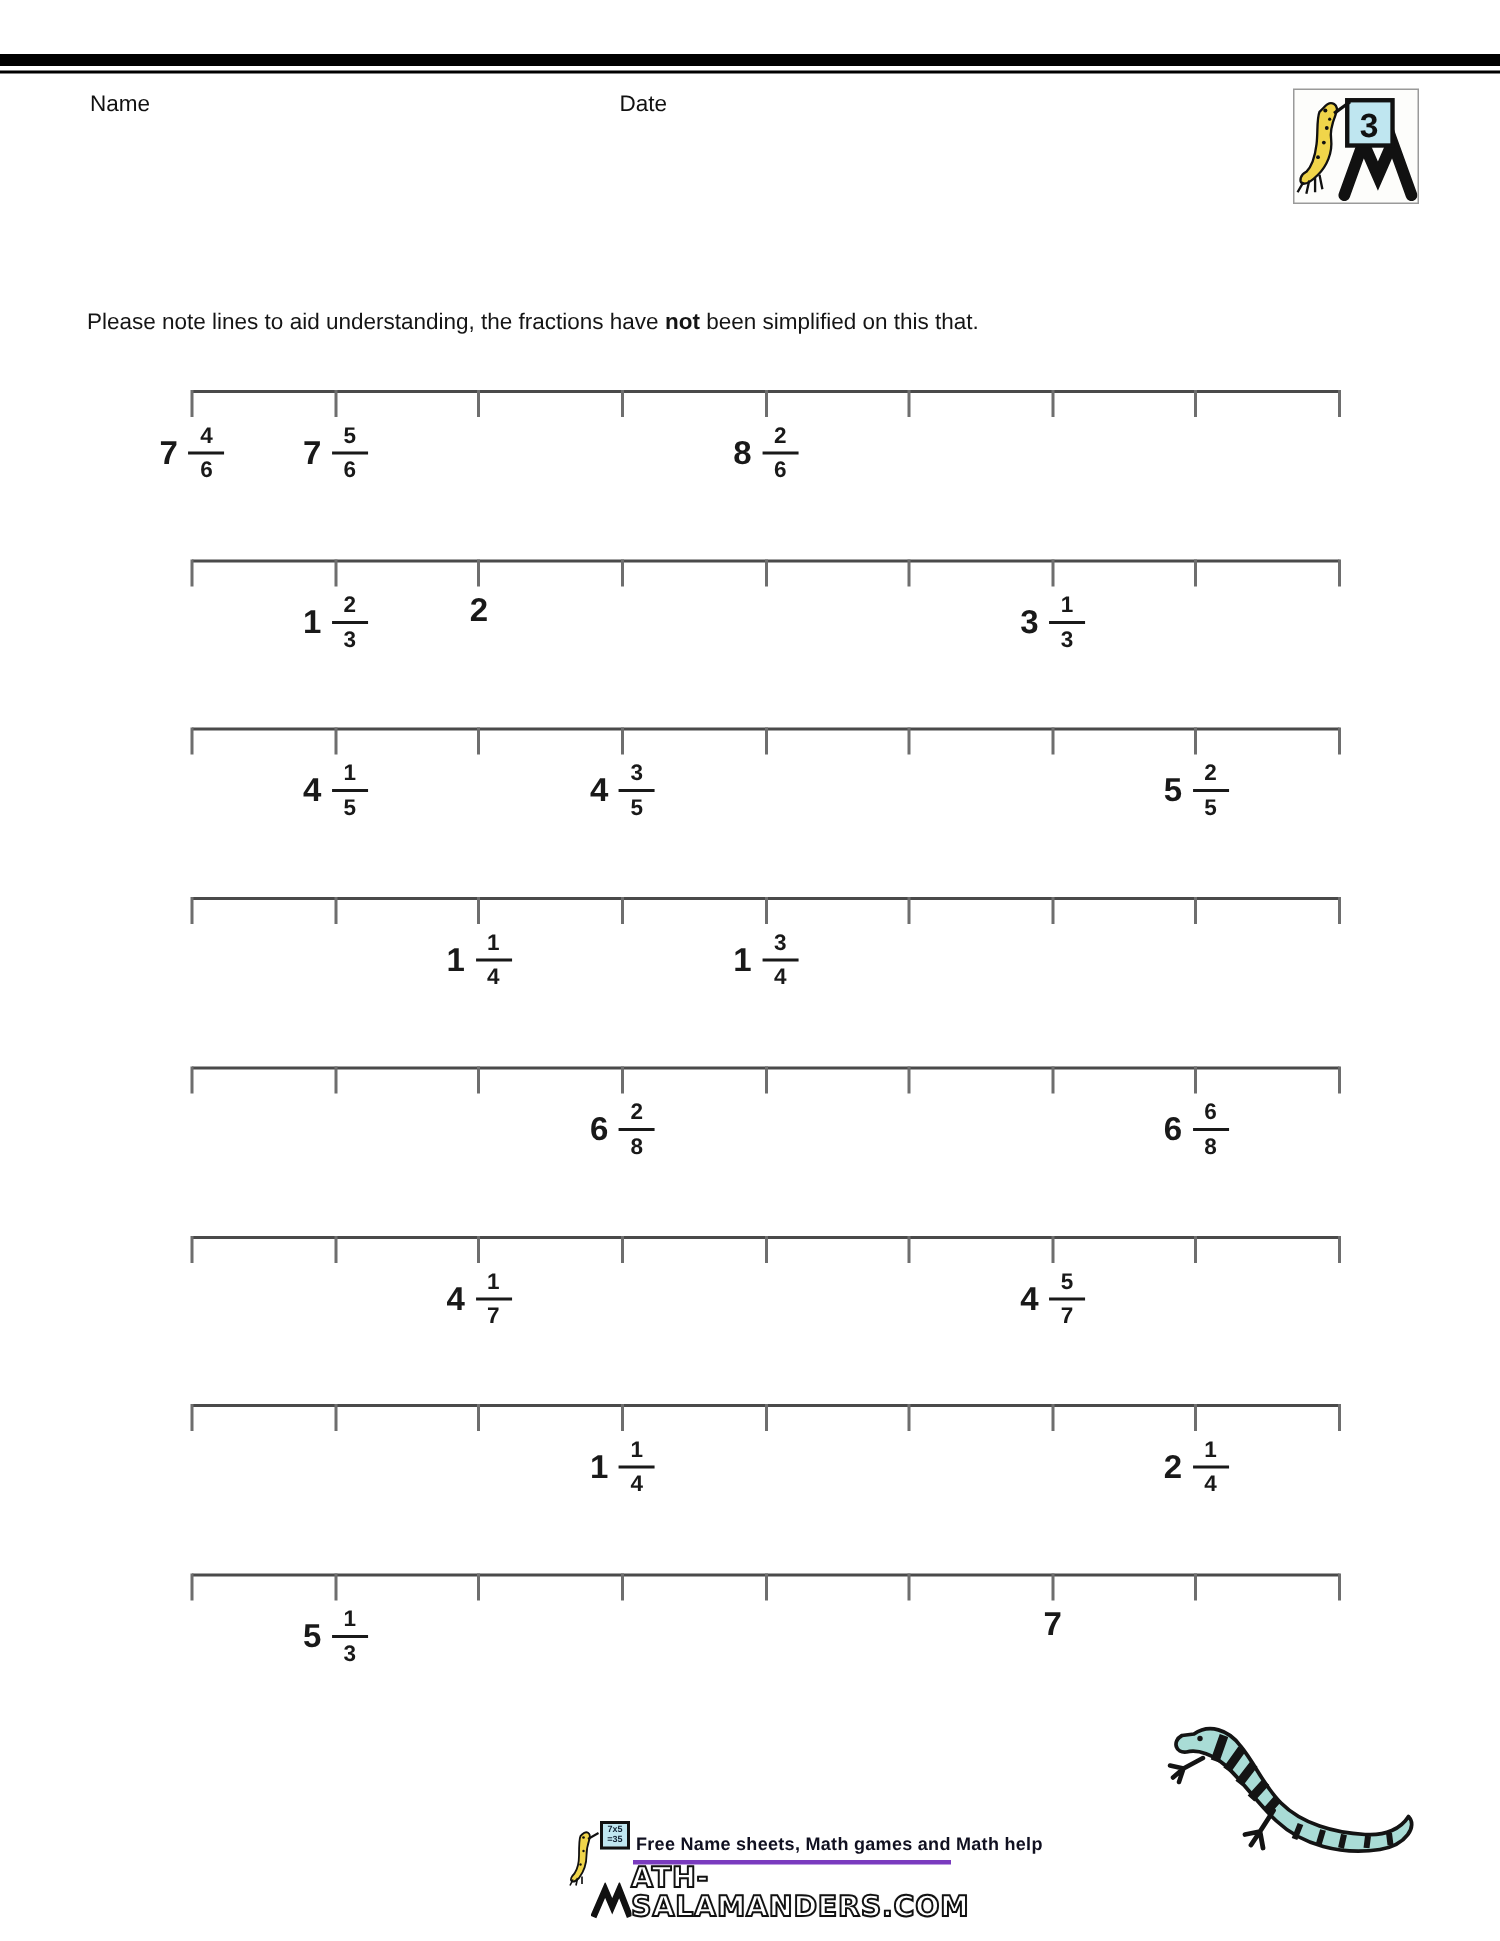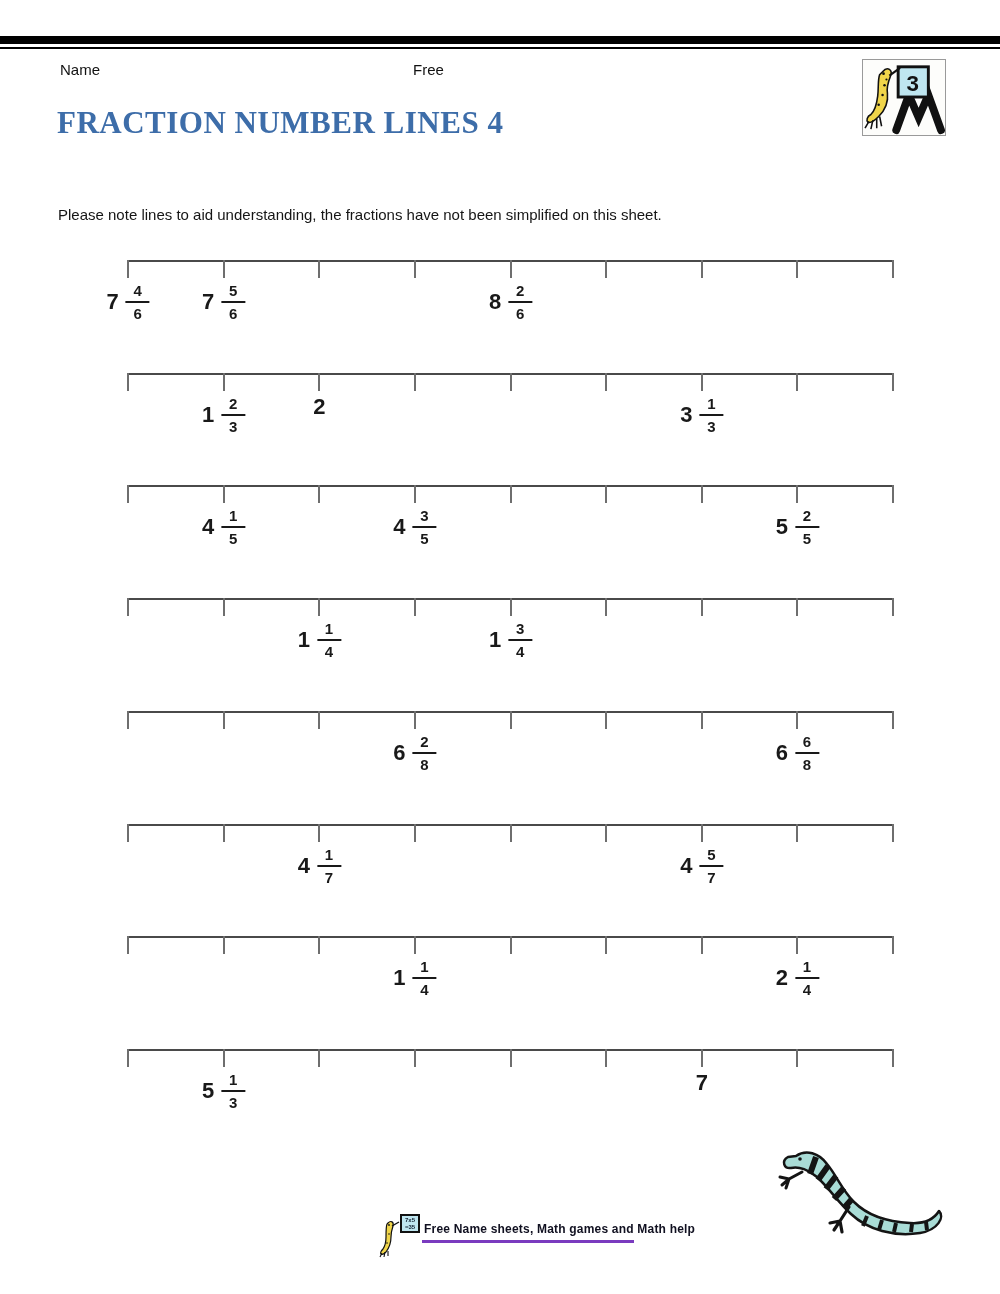--- a/index.html
+++ b/index.html
@@ -16,21 +16,21 @@
   
   .corner-logo{position:absolute;left:862px;top:59px;width:84px;height:77px;
                border:1px solid #9a9a9a;background:#fdfdfb;box-sizing:border-box;}
   .corner-logo svg{display:block;width:100%;height:100%;}
 
   .page-title{position:absolute;left:57px;top:105px;font-family:"Liberation Serif",serif;
               font-size:31px;font-weight:bold;letter-spacing:0.5px;color:#3d6da9;}
 
   .instruction{position:absolute;left:57px;top:170px;font-size:21px;color:#151515;}
   .note{position:absolute;left:58px;top:206px;font-size:15px;color:#151515;}
-  .note b{font-weight:normal;}
+  .note b{font-weight:bold;}
 
   
   .worksheet-area{position:absolute;left:0;top:0;width:1000px;height:1294px;}
   .number-line{position:absolute;left:128px;width:765px;height:72px;
                border-top:2px solid #4a4a4a;}
   .tick{position:absolute;top:-2px;width:2px;height:18px;background:#6e6e6e;margin-left:-1px;}
   .frac-label{position:absolute;top:21px;transform:translateX(-50%);
               display:flex;align-items:center;gap:7px;font-weight:bold;color:#191919;}
   .frac-label .whole{font-size:22px;line-height:1;}
   .frac{display:flex;flex-direction:column;align-items:center;}
@@ -60,21 +60,21 @@
 </style>
 </head>
 <body>
 
 <div class="page">
 
   <div class="rule-thick"></div>
   <div class="rule-thin"></div>
 
   <div class="name-label">Name</div>
-  <div class="date-label">Free</div>
+  <div class="date-label">Date</div>
 
   <div class="corner-logo">
     <svg viewBox="0 0 84 77">
 
       <path d="M34,72 L47,36 L57,59 L67,36 L80,72" fill="none" stroke="#111" stroke-width="8" stroke-linecap="round" stroke-linejoin="miter"></path>
 
       <rect x="36" y="7" width="31" height="31" fill="#bfe6f0" stroke="#111" stroke-width="3"></rect>
       <text x="51" y="32" font-size="23" font-weight="bold" text-anchor="middle" fill="#111" font-family="Liberation Sans, sans-serif">3</text>
 
       <g>
@@ -83,24 +83,23 @@
         <path d="M6,63 L2,70 M10,62 L8,71 M14,60 L14,70 M17,58 L19,68" stroke="#111" stroke-width="1.6"></path>
         <circle cx="21" cy="14" r="1.4" fill="#111"></circle>
         <circle cx="22" cy="26" r="1.3" fill="#111"></circle>
         <circle cx="20" cy="36" r="1.3" fill="#111"></circle>
         <circle cx="16" cy="46" r="1.3" fill="#111"></circle>
         <circle cx="24" cy="20" r="1.1" fill="#111"></circle>
       </g>
     </svg>
   </div>
 
-  <div class="page-title">FRACTION NUMBER LINES 4</div>
-
-
-  <div class="note"><span>Please note lines to aid understanding, the fractions have </span><b>not</b><span> been simplified on this sheet.</span></div>
+
+
+  <div class="note"><span>Please note lines to aid understanding, the fractions have </span><b>not</b><span> been simplified on this that.</span></div>
 
   <div class="worksheet-area">
       <div class="number-line" style="top: 260px;">
         <span class="tick" style="left: 0%;"></span>
         <span class="tick" style="left: 12.5%;"></span>
         <span class="tick" style="left: 25%;"></span>
         <span class="tick" style="left: 37.5%;"></span>
         <span class="tick" style="left: 50%;"></span>
         <span class="tick" style="left: 62.5%;"></span>
         <span class="tick" style="left: 75%;"></span>
@@ -346,15 +345,21 @@
         <path d="M14,8 L21,4" stroke="#111" stroke-width="1.4"></path>
         <path d="M4,35 L2,39 M7,34 L6,39 M10,33 L10,38" stroke="#111" stroke-width="1.1"></path>
         <circle cx="11" cy="7" r="0.9" fill="#111"></circle>
         <circle cx="11" cy="16" r="0.8" fill="#111"></circle>
         <circle cx="9" cy="25" r="0.8" fill="#111"></circle>
       </svg>
     </div>
     <div class="mini-board"><span>7x5</span><br><span>=35</span></div>
     <div class="tagline">Free Name sheets, Math games and Math help</div>
     <div class="purple-rule"></div>
+    <div class="site-row">
+      <svg class="site-m" viewBox="0 0 34 28">
+        <path d="M2,26 L12,3 L18,17 L24,3 L33,26" fill="none" stroke="#111" stroke-width="5.5" stroke-linejoin="miter"></path>
+      </svg>
+      <span class="site-text">ATH-SALAMANDERS.COM</span>
+    </div>
   </div>
 
 </div>
 
 </body></html>

